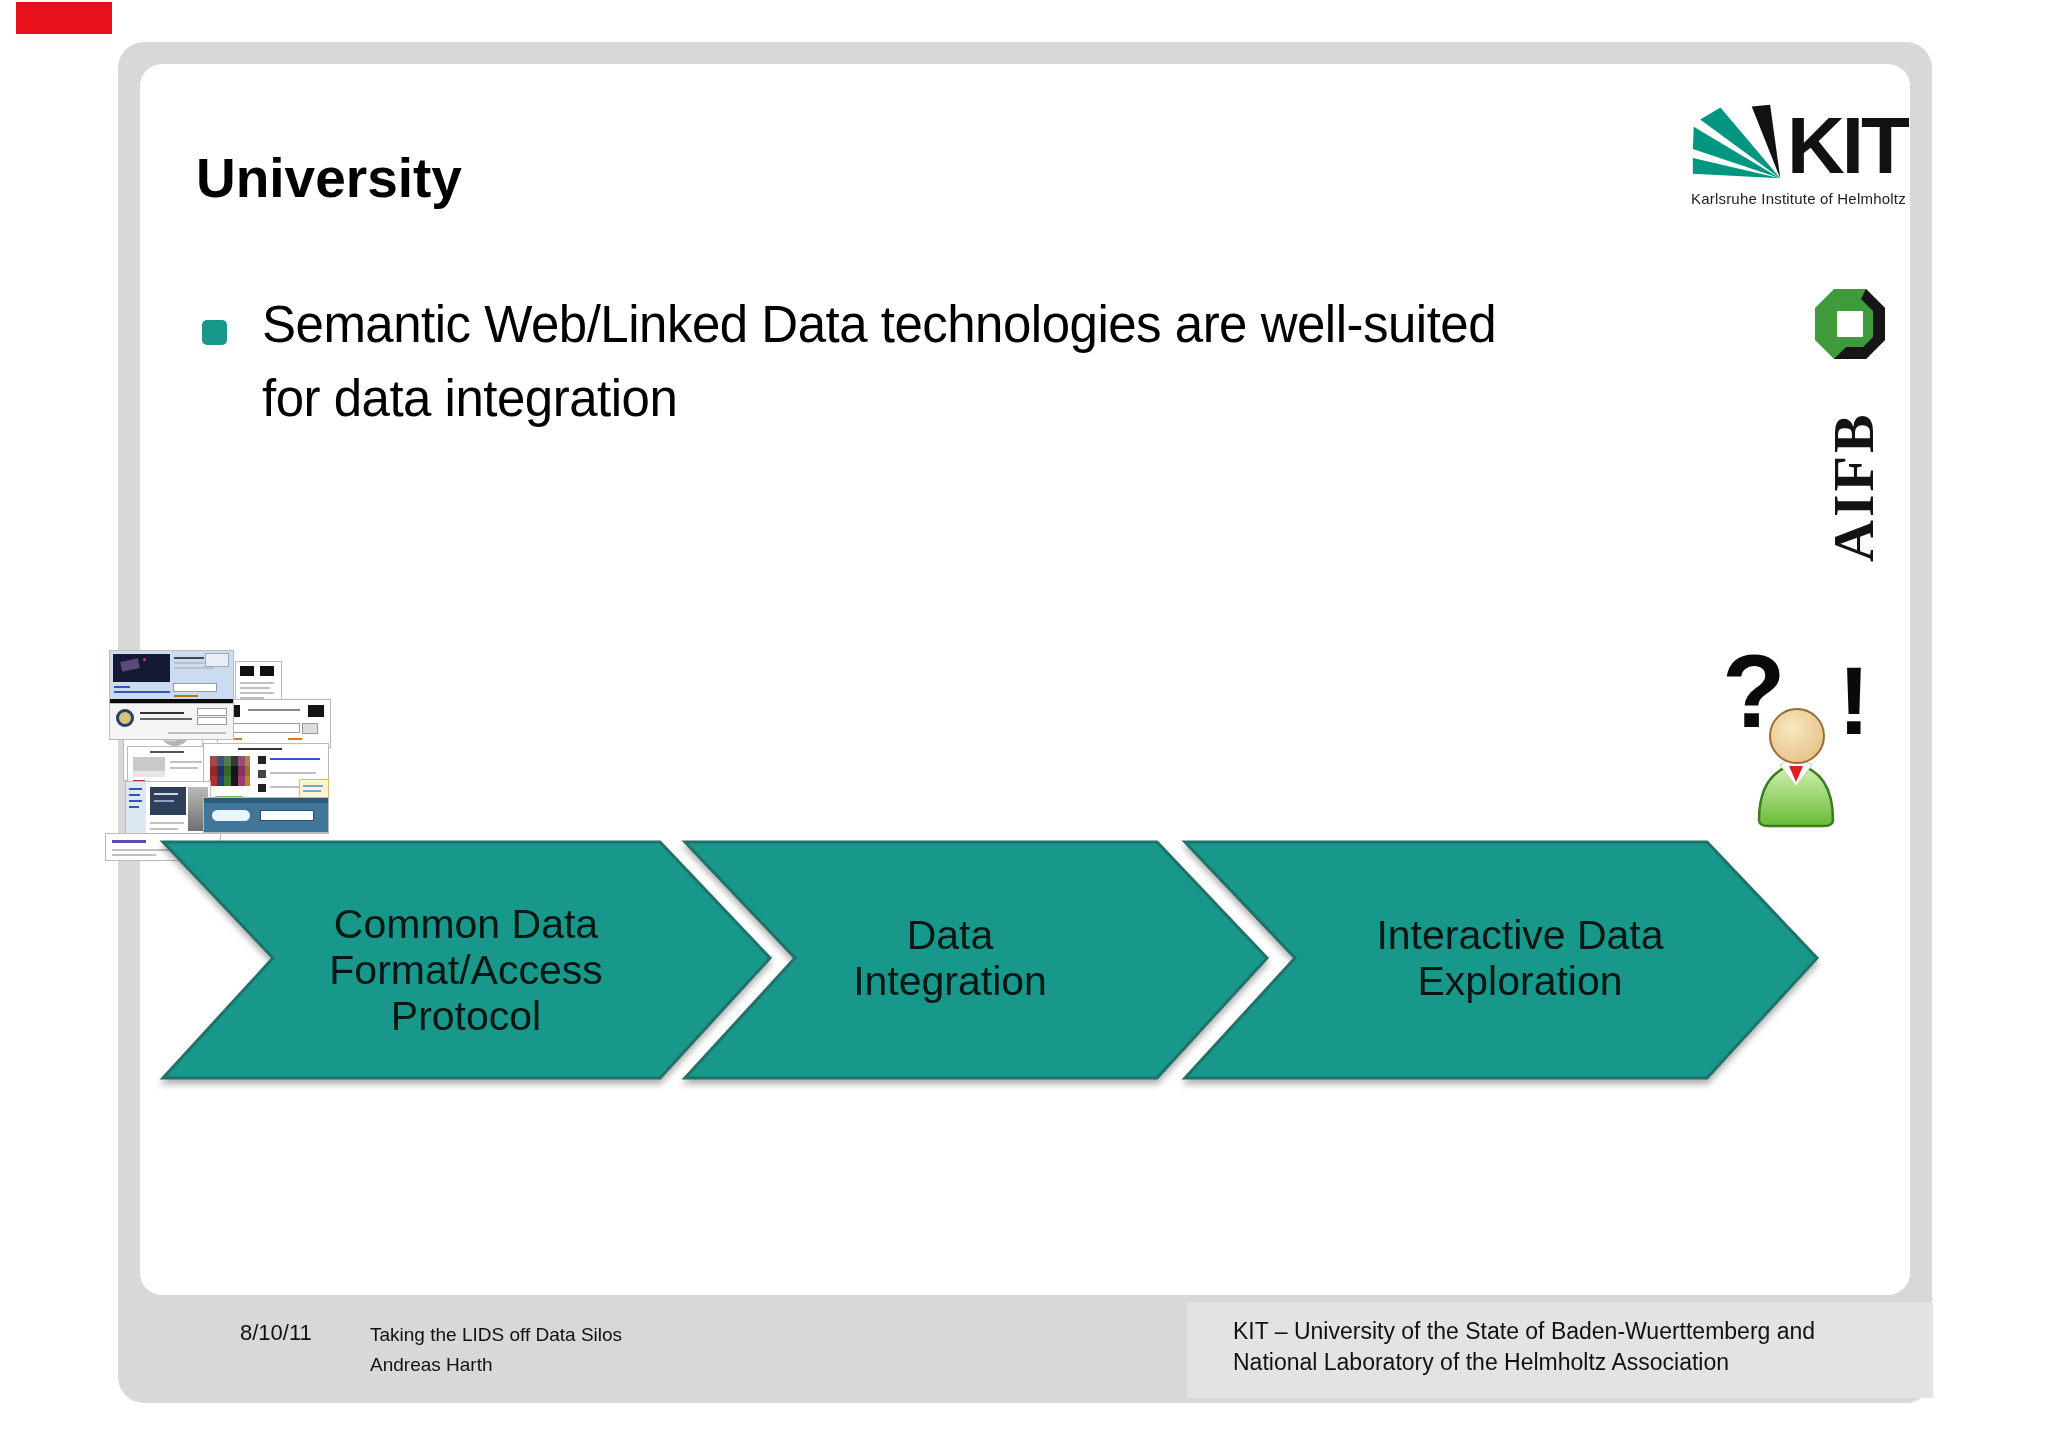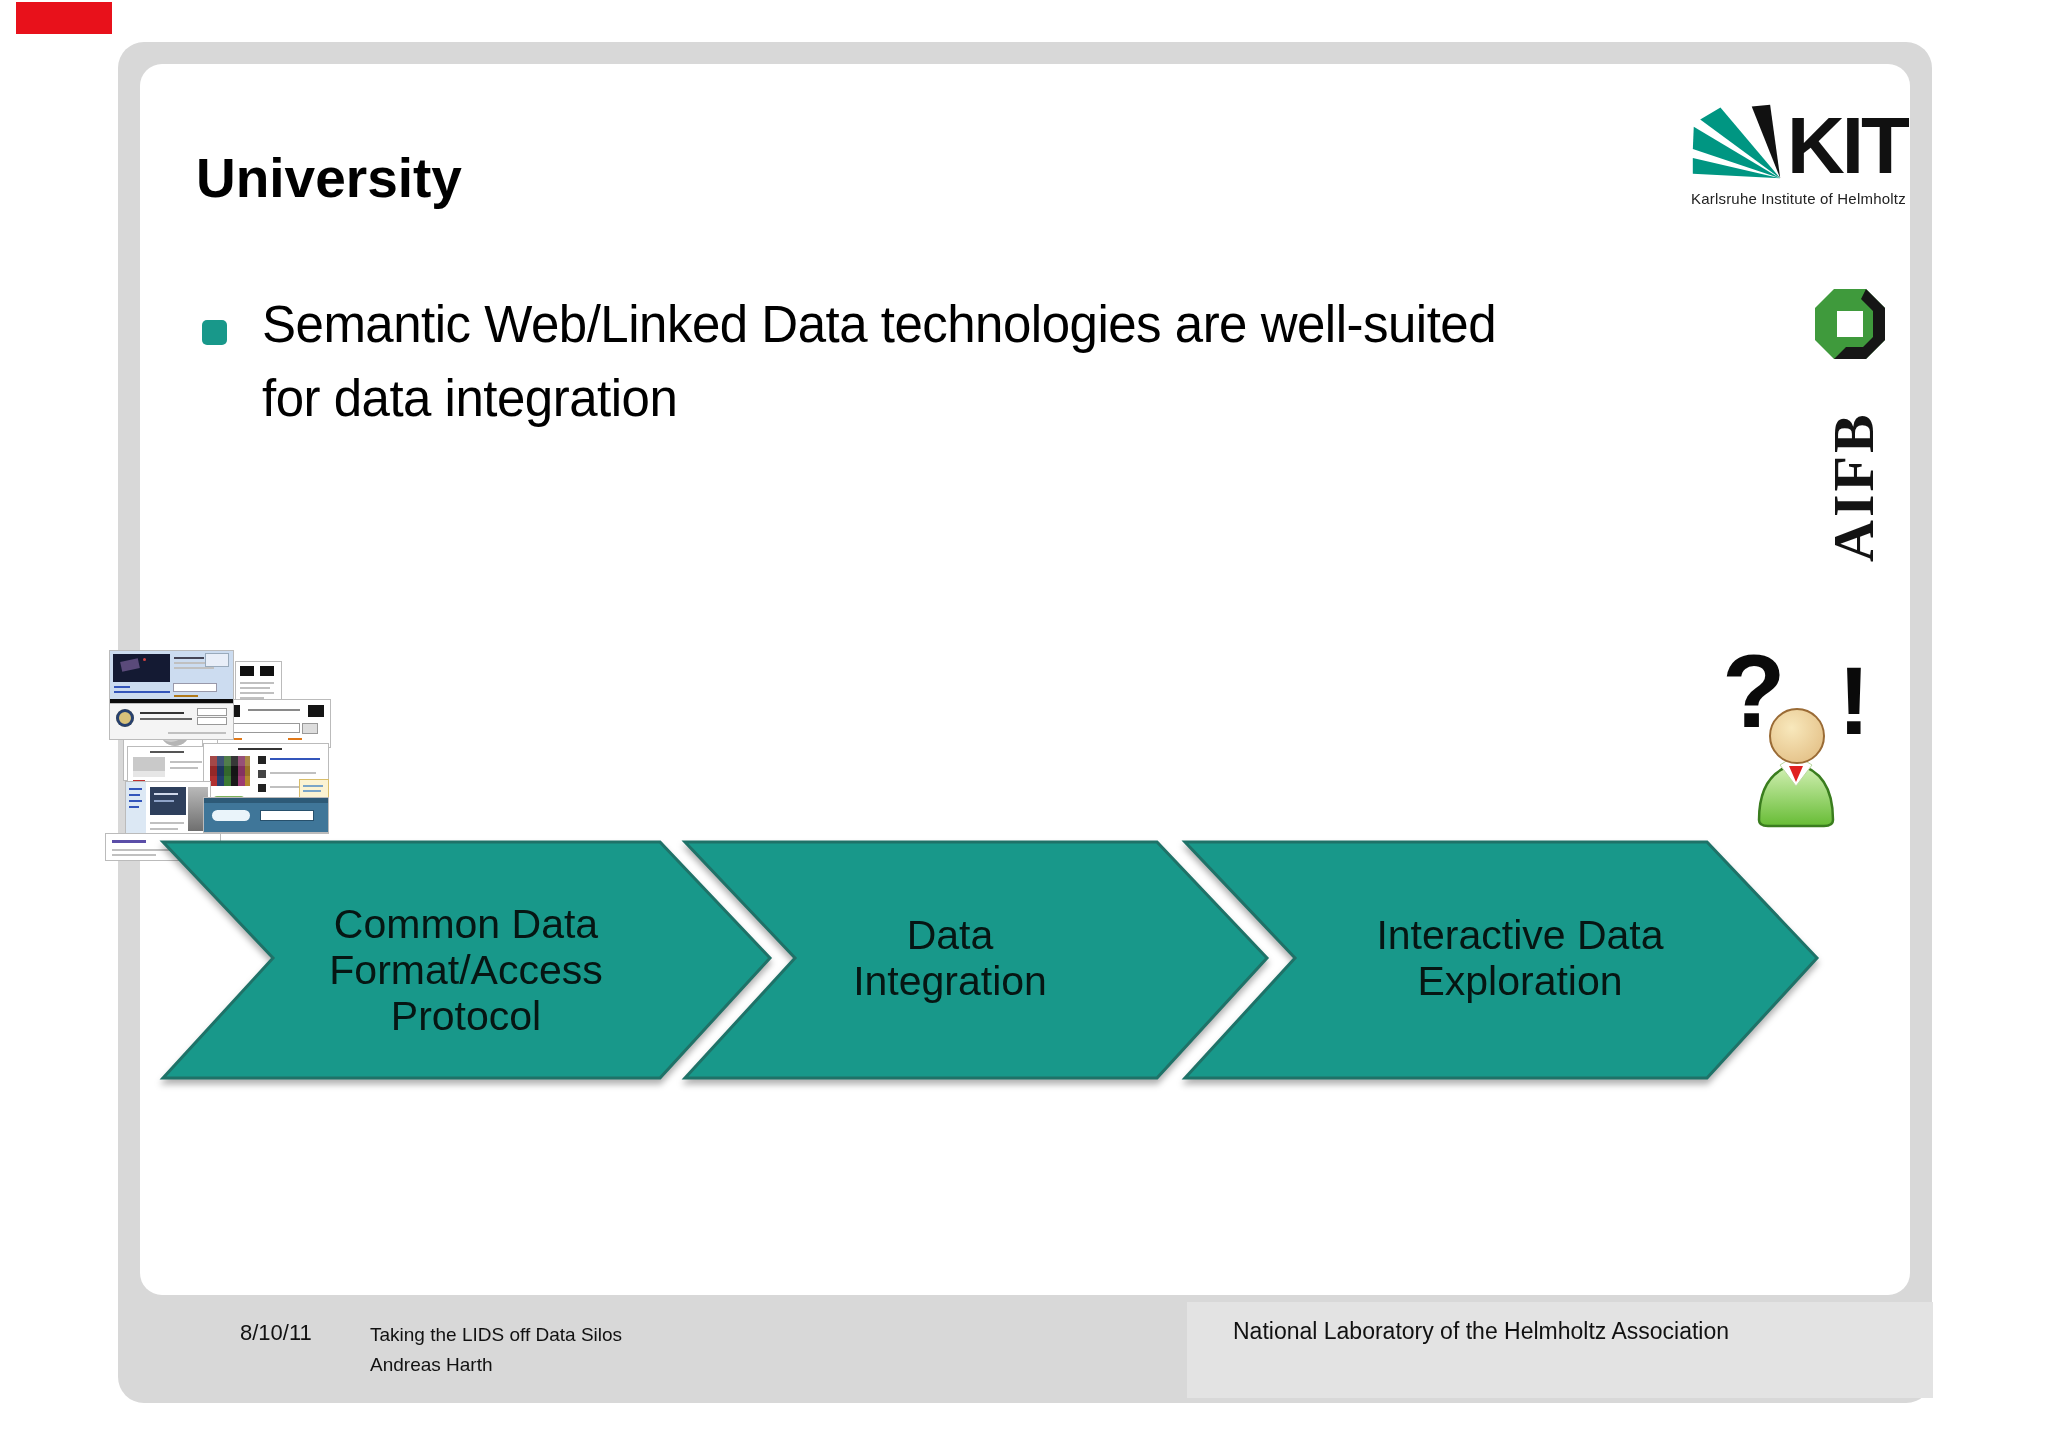--- a/index.html
+++ b/index.html
@@ -235,14 +235,15 @@
   <path d="M41,60 L48,76 L55,60 Z" fill="#e02020"></path>
   <circle cx="49" cy="30" r="27" fill="url(#headGrad)" stroke="#9a6b35" stroke-width="2"></circle>
 </svg>
 
 <div class="abs" id="footer-date">8/10/11</div>
 <div class="abs" id="footer-title-block">
   <div>Taking the LIDS off Data Silos</div>
   <div>Andreas Harth</div>
 </div>
 <div class="abs" id="footer-affiliation">
+  <div>KIT – University of the State of Baden-Wuerttemberg and</div>
   <div>National Laboratory of the Helmholtz Association</div>
 </div>
 
 </body></html>

